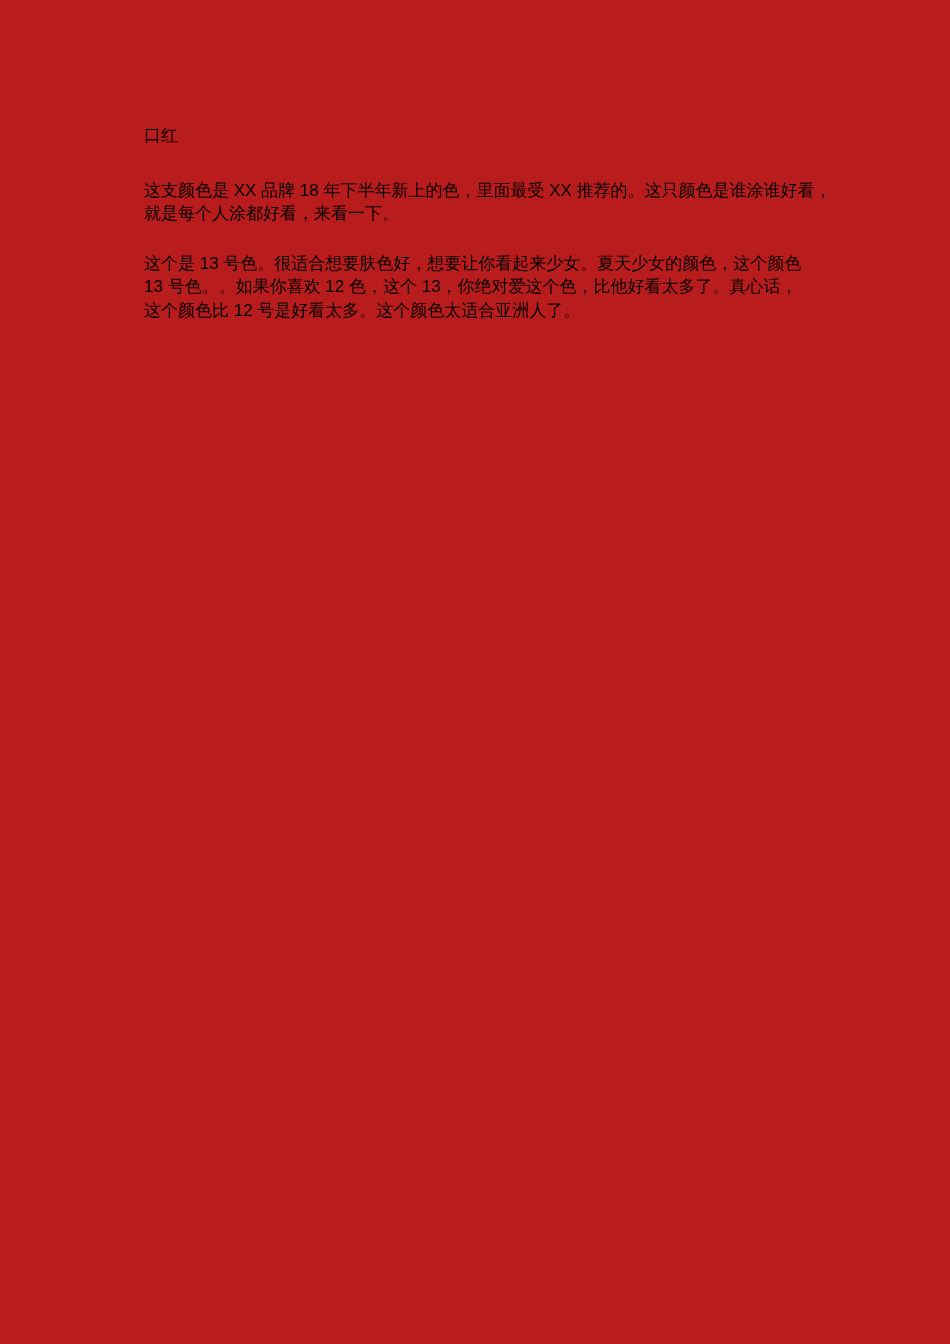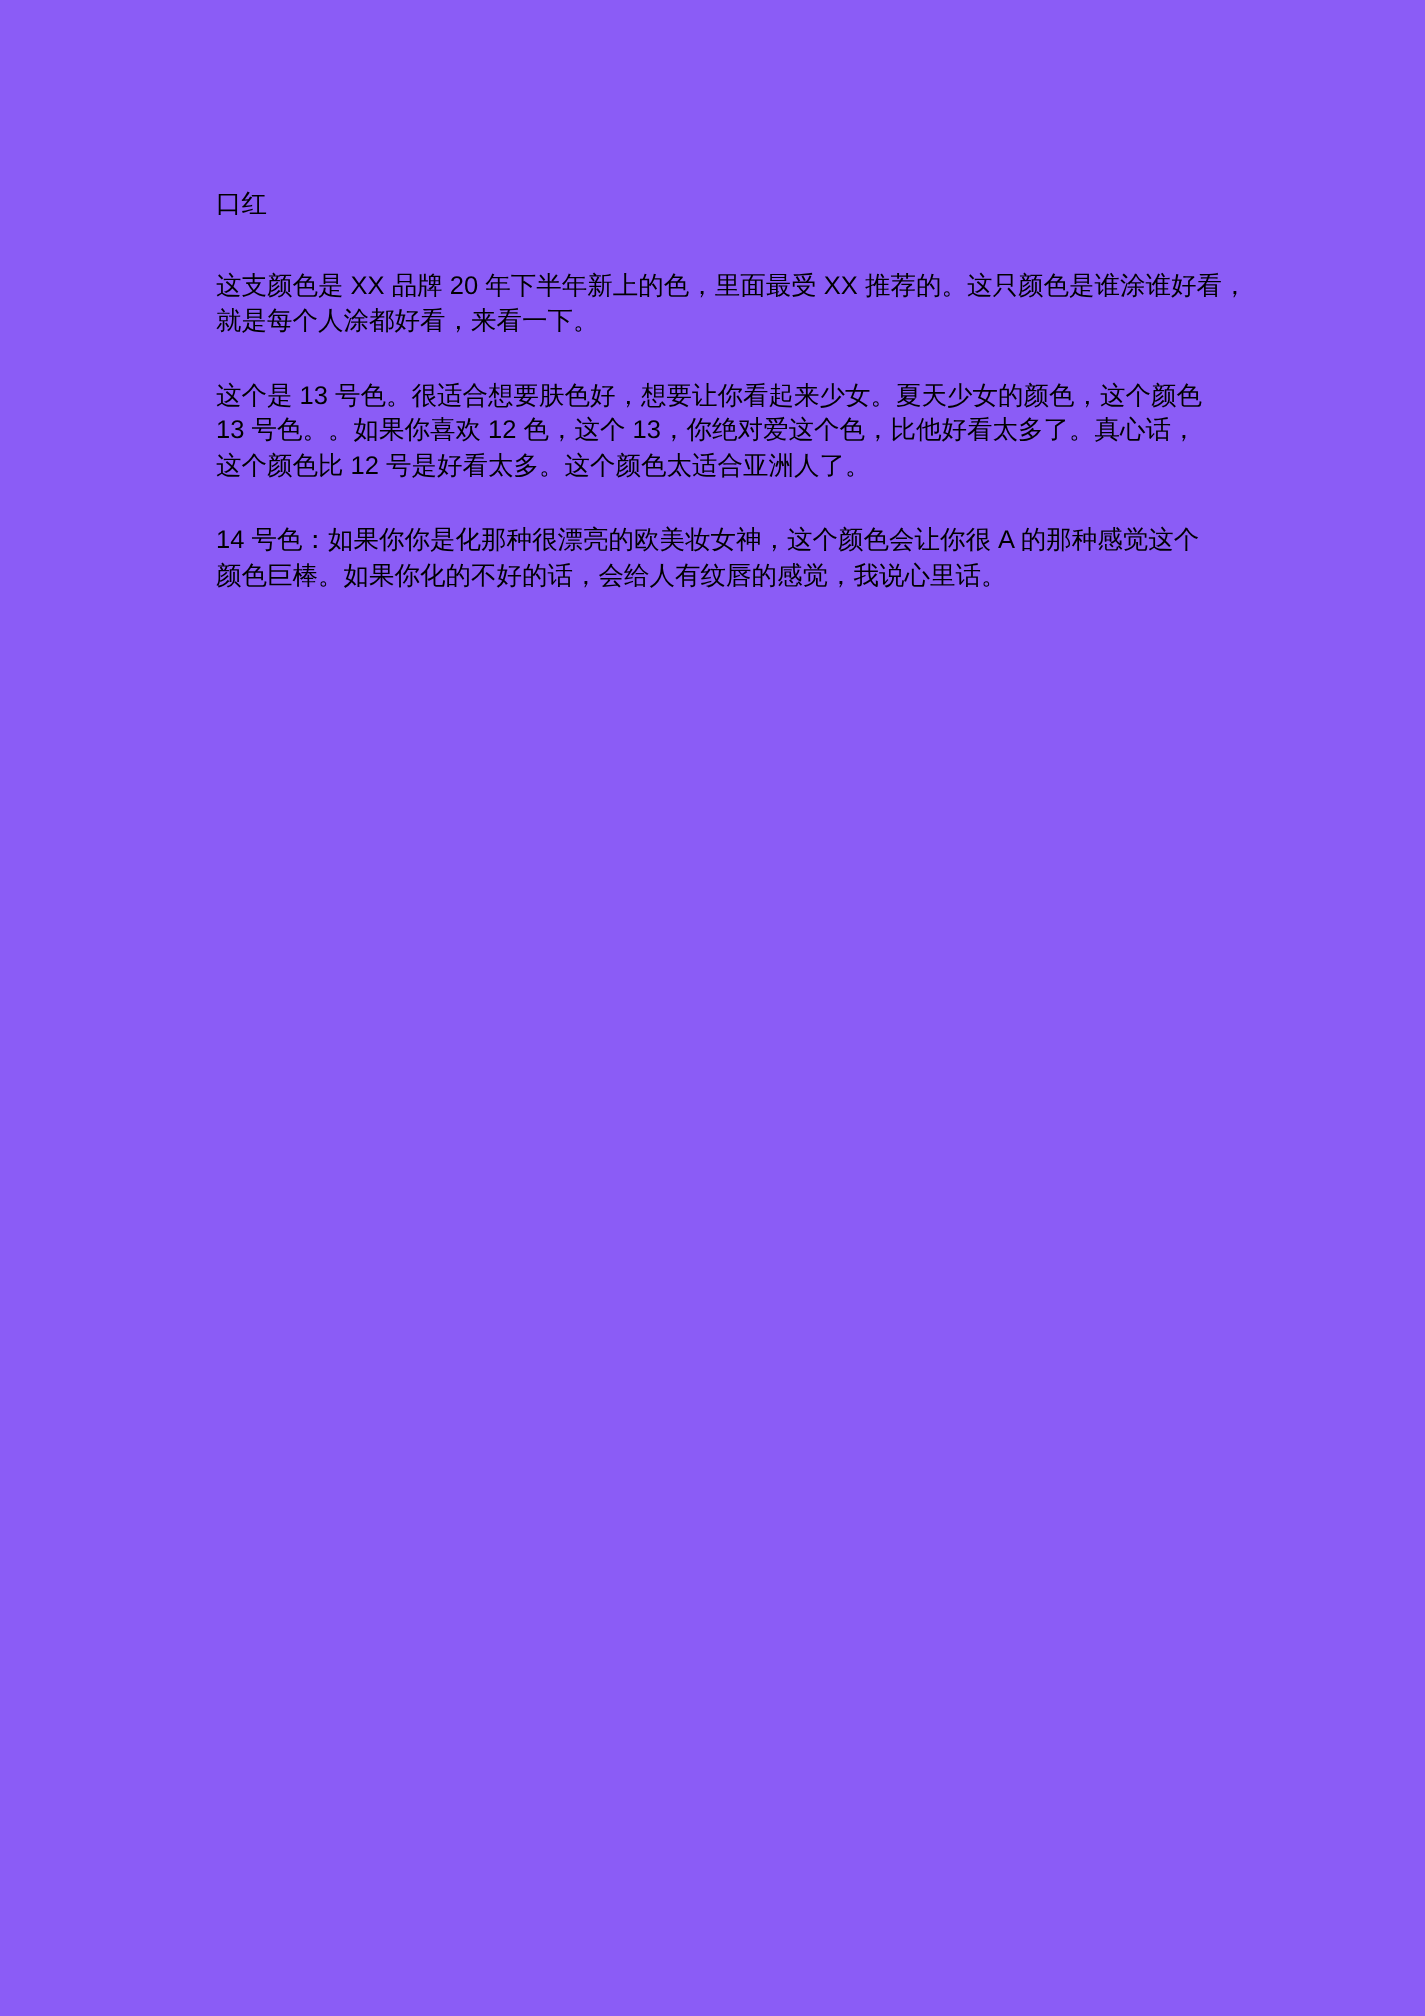--- a/index.html
+++ b/index.html
@@ -10,21 +10,21 @@
   body {
     width: 950px;
     height: 1344px;
     background: #ffffff;
     font-family: "Liberation Sans", "DejaVu Sans", sans-serif;
     overflow: hidden;
   }
   .page {
     width: 950px;
     height: 1344px;
-    background: #8b5cf6;
+    background: #b91c1c;
     padding: 124px 16px 0 144px;
   }
   .doc-title {
     margin: 0 0 31px 0;
     font-size: 17px;
     line-height: 23.5px;
     font-weight: 400;
     color: #000000;
     white-space: pre-line;
   }
@@ -37,23 +37,21 @@
     white-space: pre-line;
     word-break: keep-all;
   }
 </style>
 </head>
 <body>
 
 <div class="page">
   <p class="doc-title">口红</p>
 
-  <p class="para">这支颜色是 XX 品牌 20 年下半年新上的色，里面最受 XX 推荐的。这只颜色是谁涂谁好看，
+  <p class="para">这支颜色是 XX 品牌 18 年下半年新上的色，里面最受 XX 推荐的。这只颜色是谁涂谁好看，
 就是每个人涂都好看，来看一下。</p>
 
 
   <p class="para">这个是 13 号色。很适合想要肤色好，想要让你看起来少女。夏天少女的颜色，这个颜色
 13 号色。。如果你喜欢 12 色，这个 13，你绝对爱这个色，比他好看太多了。真心话，
 这个颜色比 12 号是好看太多。这个颜色太适合亚洲人了。</p>
 
-  <p class="para">14 号色：如果你你是化那种很漂亮的欧美妆女神，这个颜色会让你很 A 的那种感觉这个
-颜色巨棒。如果你化的不好的话，会给人有纹唇的感觉，我说心里话。</p>
 </div>
 
 </body></html>

